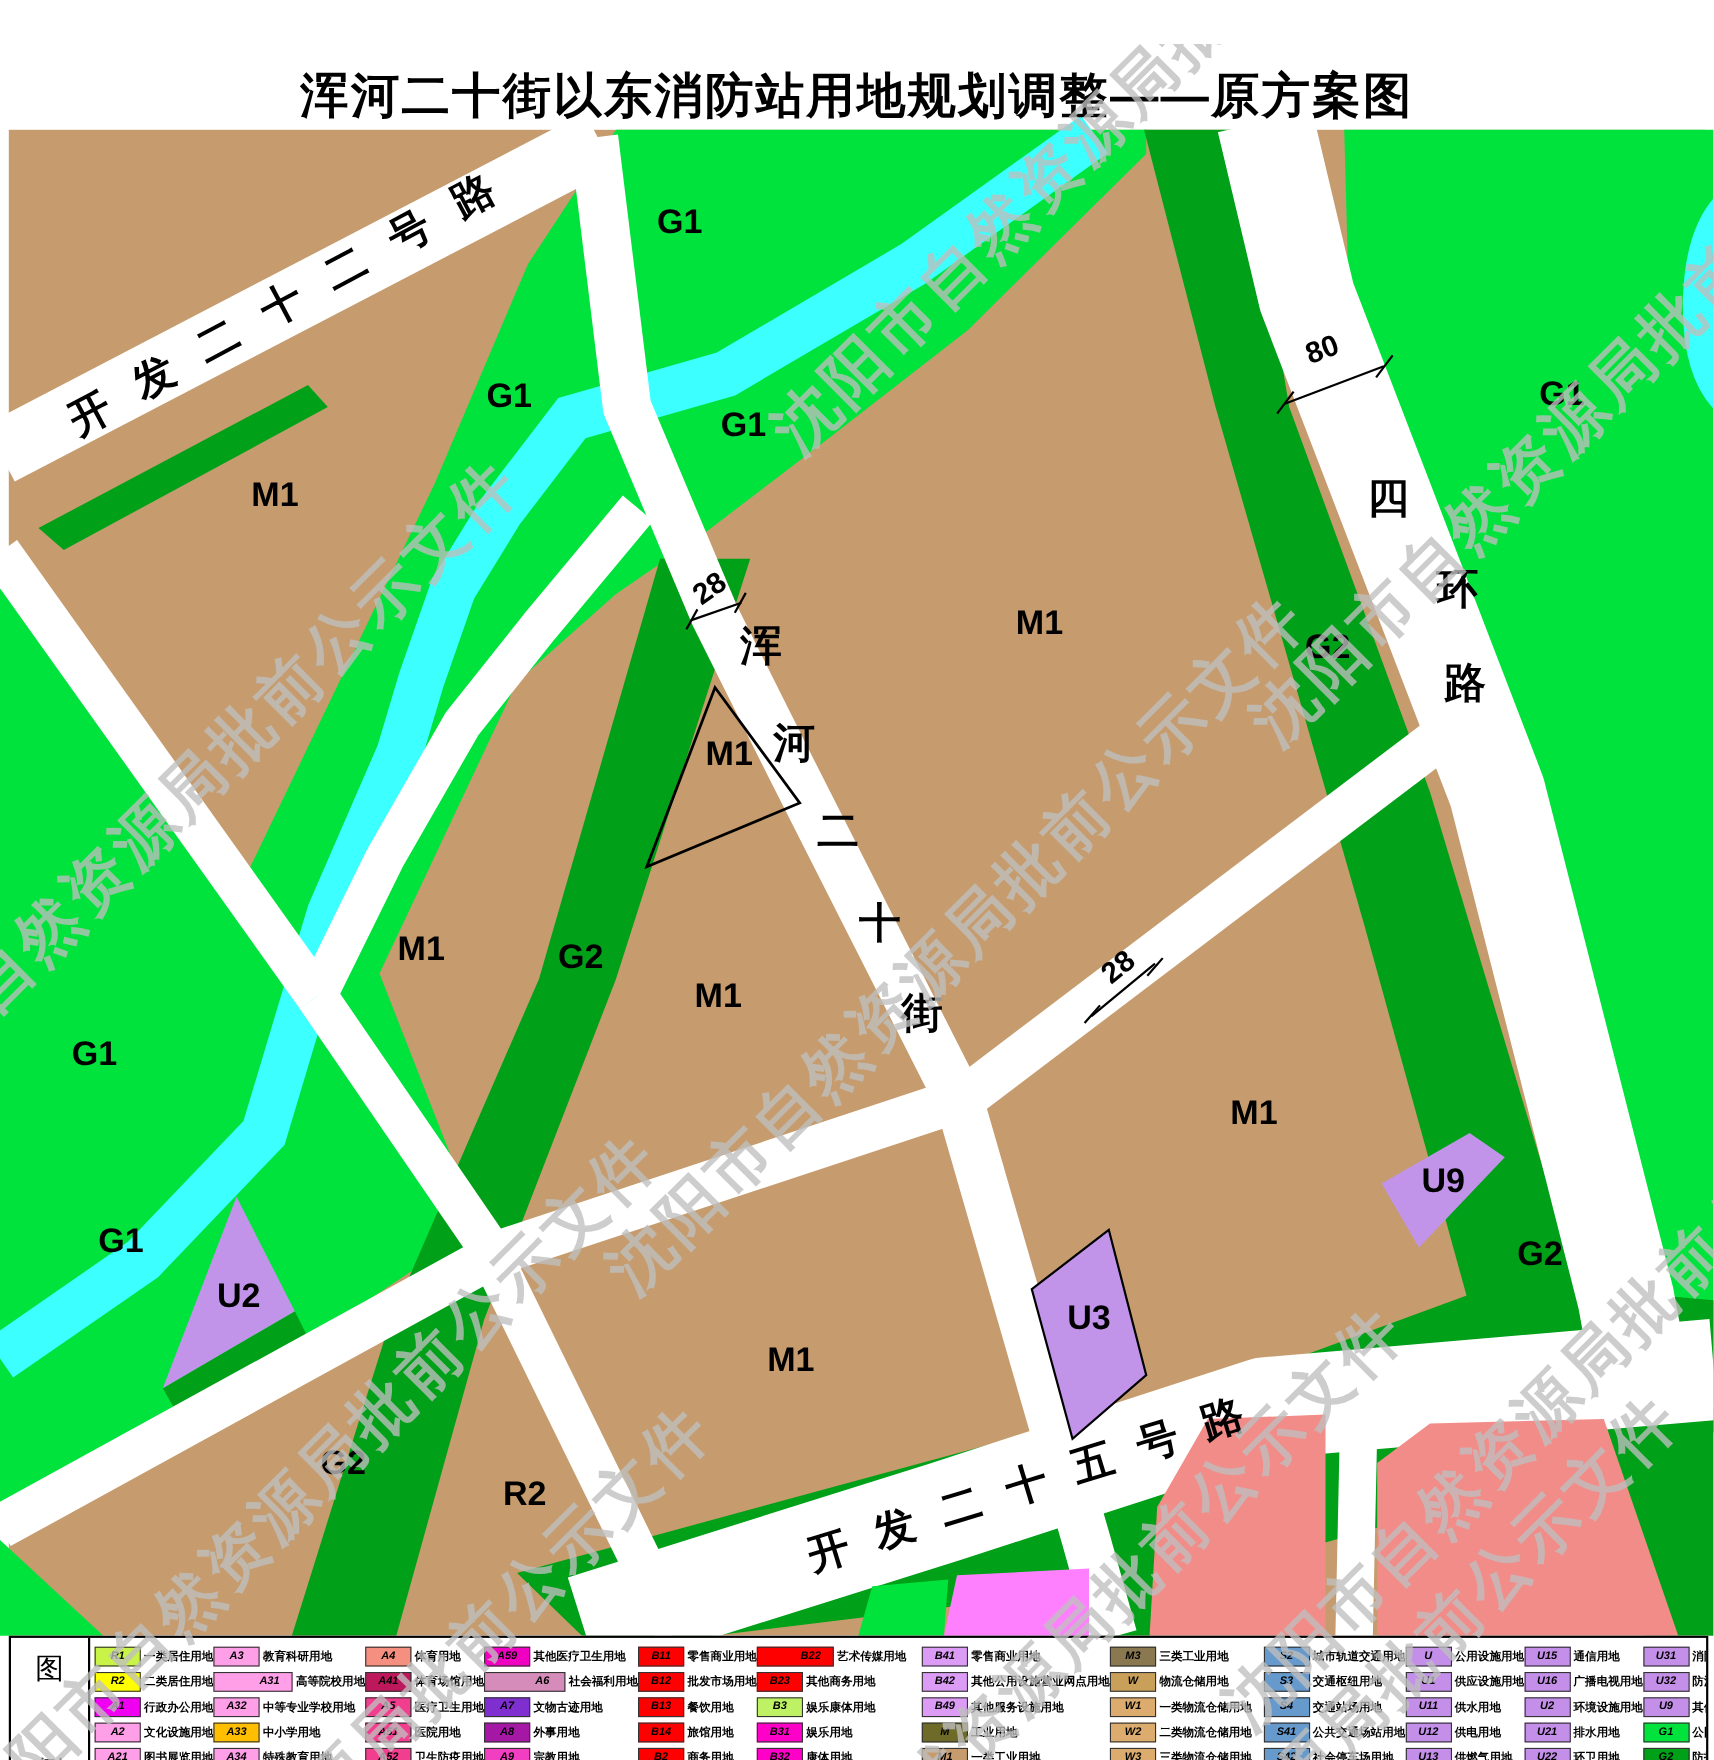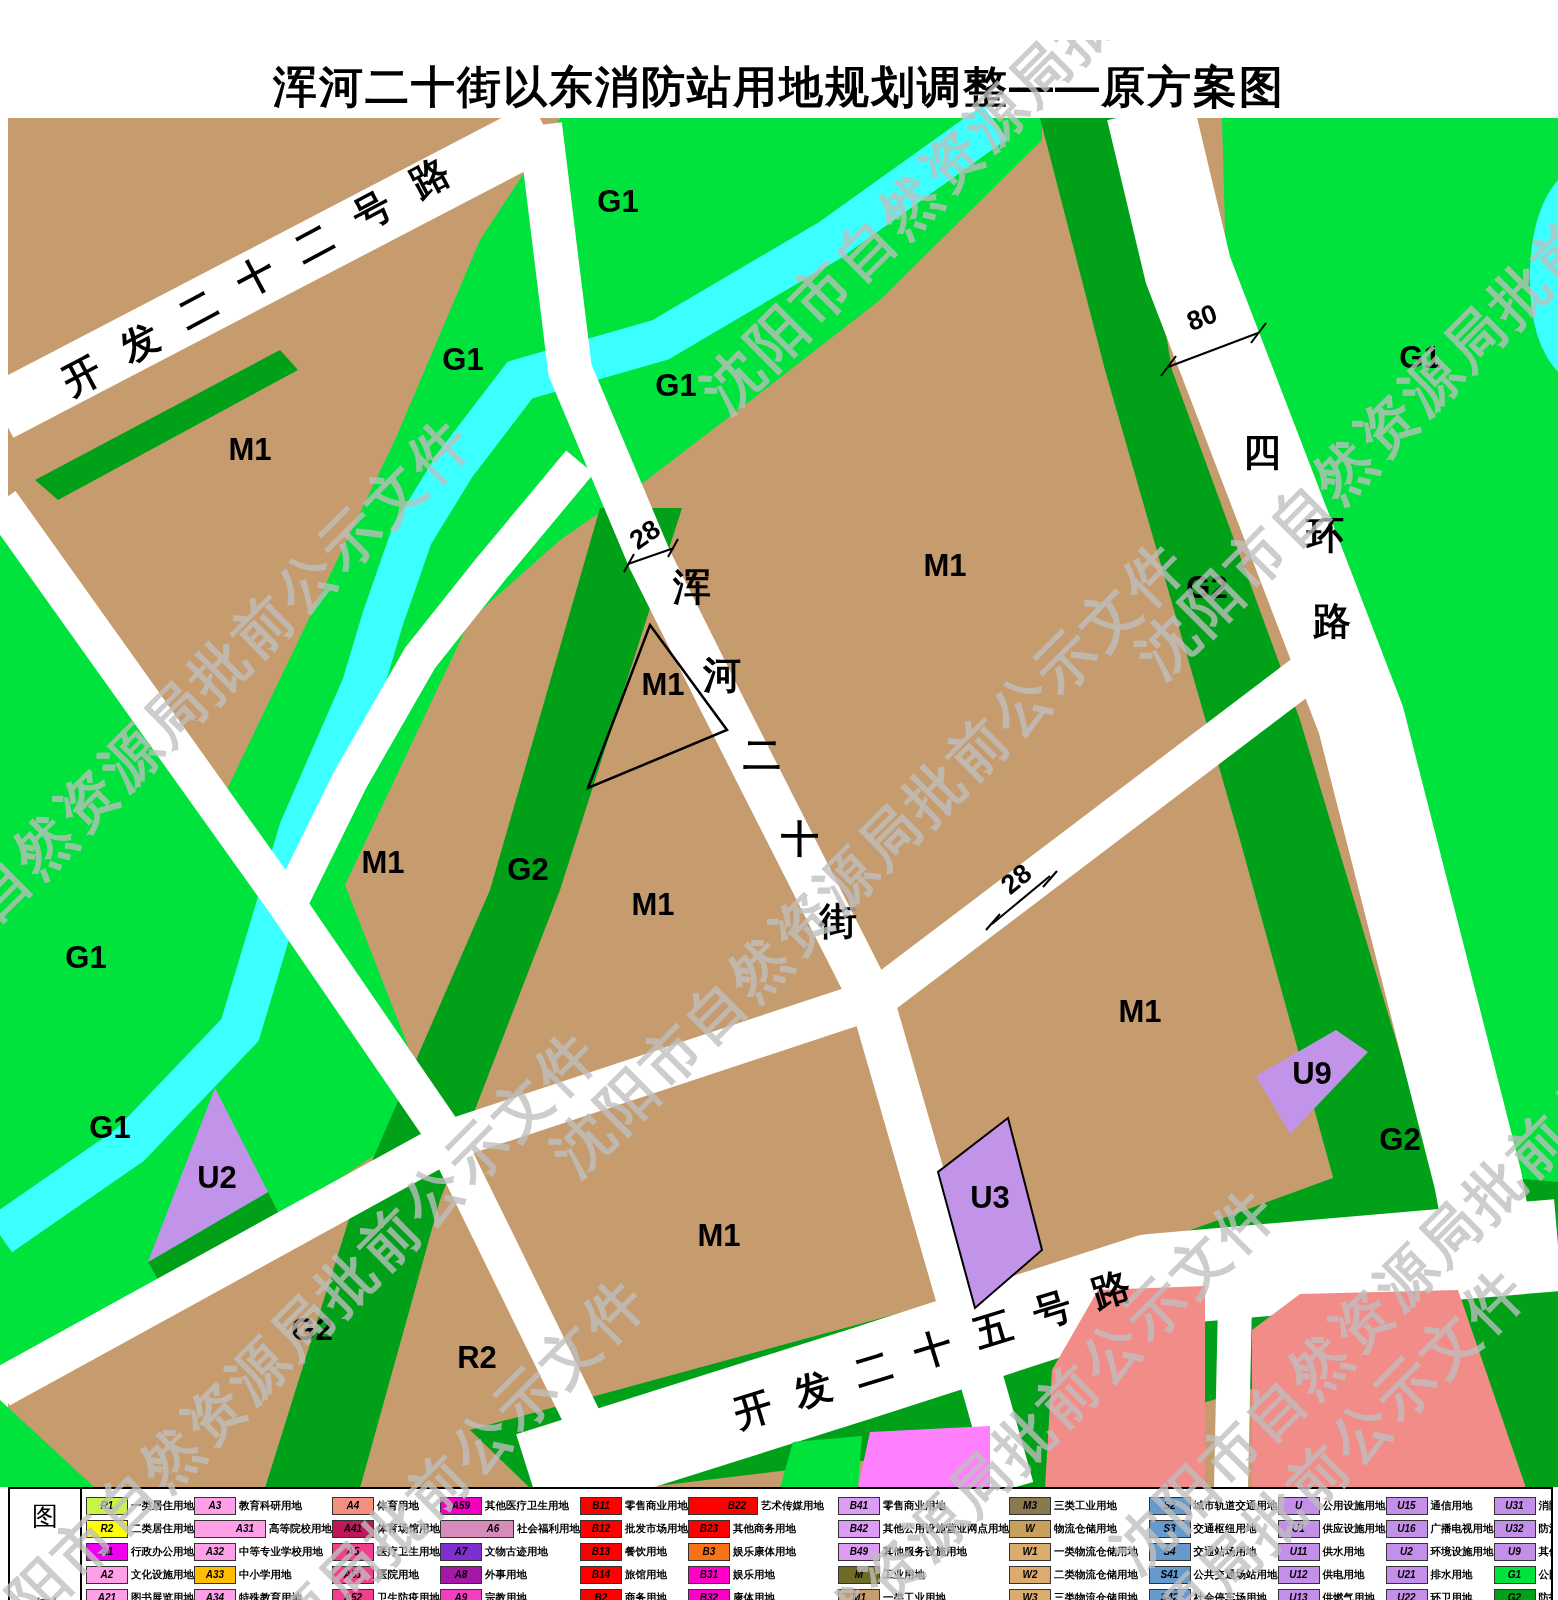--- a/index.html
+++ b/index.html
@@ -283,21 +283,21 @@
         <div class="legend-col">
           <div class="legend-item">
             <span class="swatch" style="background: rgb(255, 0, 0); padding-left: 28px;">B22</span>
             <span class="lbl">艺术传媒用地</span>
           </div>
           <div class="legend-item">
             <span class="swatch" style="background: rgb(255, 0, 0);">B23</span>
             <span class="lbl">其他商务用地</span>
           </div>
           <div class="legend-item">
-            <span class="swatch" style="background: #f97316;">B3</span>
+            <span class="swatch" style="background: #bef264;">B3</span>
             <span class="lbl">娱乐康体用地</span>
           </div>
           <div class="legend-item">
             <span class="swatch" style="background: rgb(255, 0, 200);">B31</span>
             <span class="lbl">娱乐用地</span>
           </div>
           <div class="legend-item">
             <span class="swatch" style="background: rgb(255, 0, 200);">B32</span>
             <span class="lbl">康体用地</span>
           </div>

